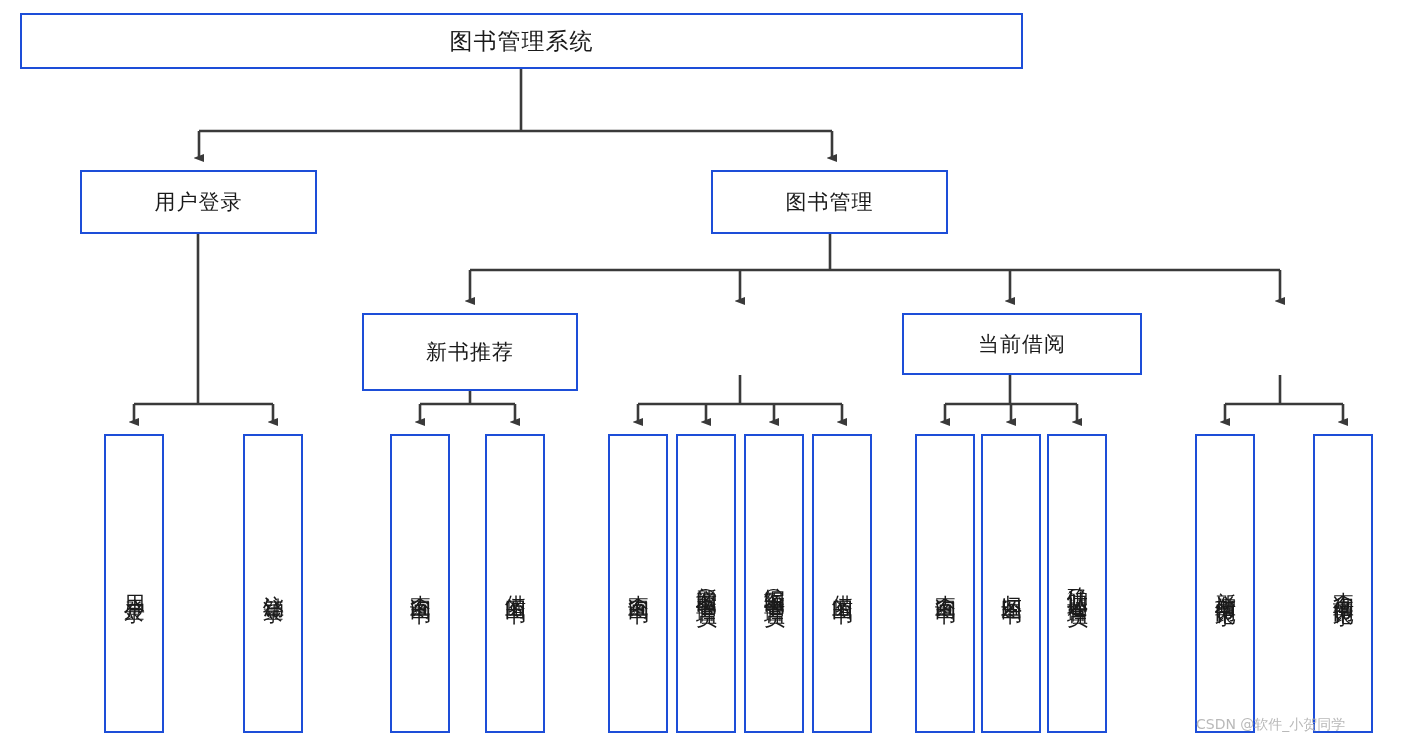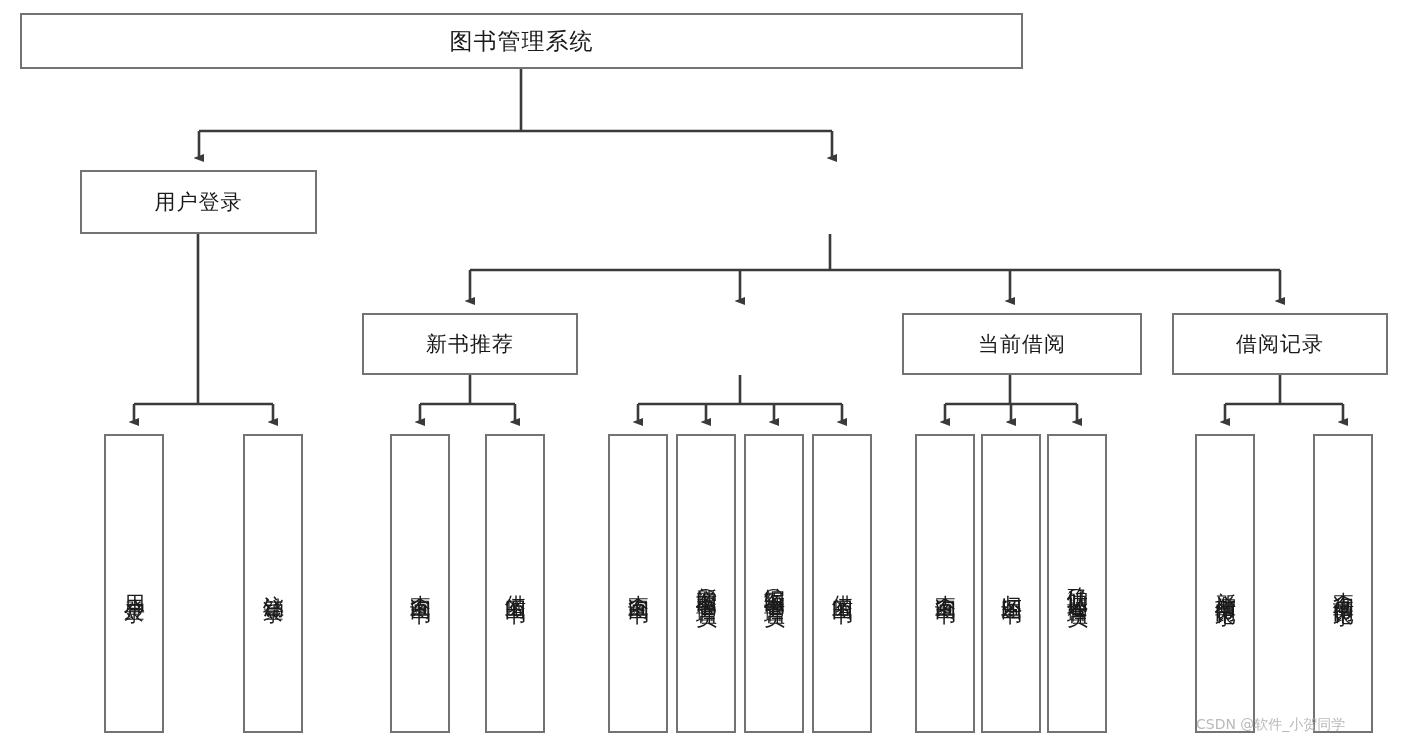--- a/index.html
+++ b/index.html
@@ -22,21 +22,21 @@
     position: absolute;
     left: 0;
     top: 0;
     width: 1405px;
     height: 747px;
     pointer-events: none;
   }
   .node {
     position: absolute;
     box-sizing: border-box;
-    border: 2px solid #737373;
+    border: 2px solid #1d4ed8;
     background: #ffffff;
     display: flex;
     align-items: center;
     justify-content: center;
     color: #1a1a1a;
     text-align: center;
   }
   .node.root {
     font-size: 23px;
     letter-spacing: 1px;
@@ -123,29 +123,29 @@
     </g>
   </svg>
 
   <div class="node root" style="left: 20px; top: 13px; width: 1003px; height: 56px;">
     <span>图书管理系统</span>
   </div>
 
   <div class="node lvl2" style="left: 80px; top: 170px; width: 237px; height: 64px;">
     <span>用户登录</span>
   </div>
+  <div class="node lvl2" style="left: 711px; top: 170px; width: 237px; height: 64px;">
+    <span>图书管理</span>
+  </div>
 
-  <div class="node lvl3" style="left: 362px; top: 313px; width: 216px; height: 62px;">
+  <div class="node lvl3" style="left: 362px; top: 313px; width: 216px; height: 78px;">
     <span>新书推荐</span>
   </div>
   <div class="node lvl3" style="left: 902px; top: 313px; width: 240px; height: 62px;">
     <span>当前借阅</span>
-  </div>
-  <div class="node lvl3" style="left: 1172px; top: 313px; width: 216px; height: 62px;">
-    <span>借阅记录</span>
   </div>
 
   <div class="node leaf" style="left: 104px; top: 434px; width: 60px; height: 299px;">
     <span class="vtext">用户登录</span>
   </div>
   <div class="node leaf" style="left: 243px; top: 434px; width: 60px; height: 299px;">
     <span class="vtext">注销登录</span>
   </div>
   <div class="node leaf" style="left: 390px; top: 434px; width: 60px; height: 299px;">
     <span class="vtext">查询图书</span>

